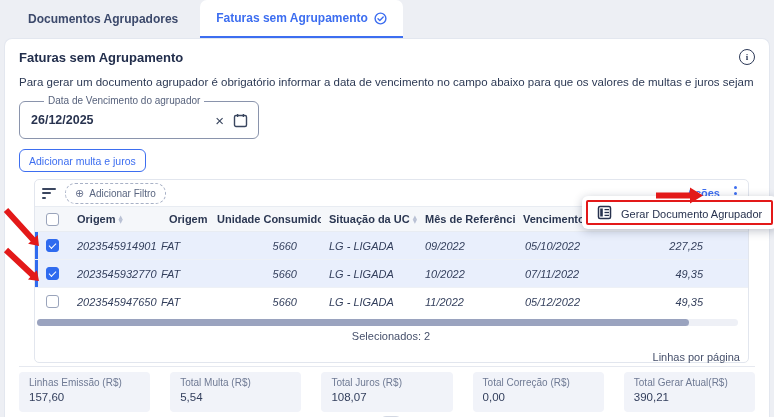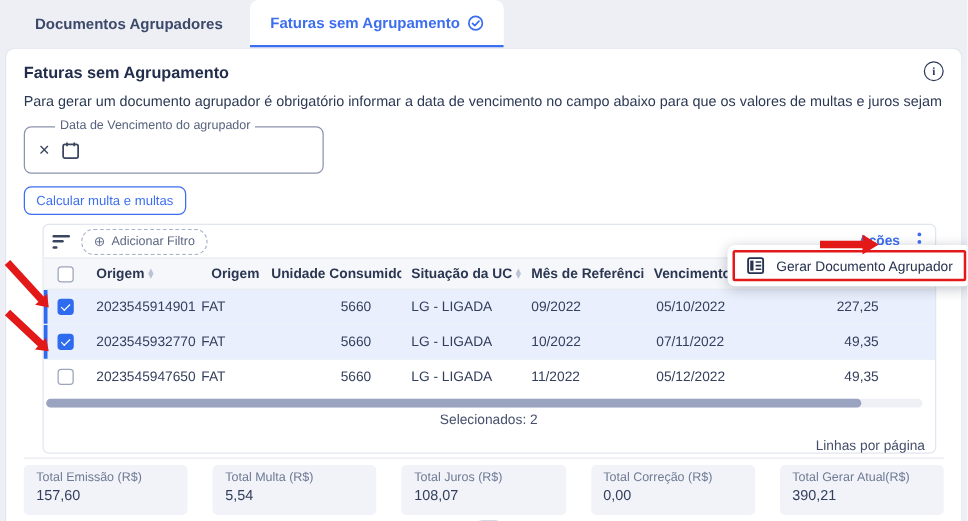--- a/index.html
+++ b/index.html
@@ -52,21 +52,21 @@
   
   .tgrid{display:grid;grid-template-columns:34px 92px 48px 112px 96px 98px 104px 92px 1fr;align-items:center;}
   .thead{height:24px;background:#f5f7fa;border-top:1px solid #e8ecf2;border-bottom:1px solid #e8ecf2;
         font-size:11px;font-weight:700;color:#2b3752;}
   .th{display:flex;align-items:center;gap:3px;padding-left:8px;white-space:nowrap;overflow:hidden;}
   .th.h-last{justify-content:flex-end;padding-right:2px;}
   .sort{display:flex;flex-direction:column;line-height:4.5px;font-size:5.5px;color:#b9c1d4;
         font-family:"DejaVu Sans",sans-serif;cursor:pointer;}
   .sort::before{content:"▲";}
   .sort::after{content:"▼";}
-  .tr{height:27px;border-bottom:1px solid #eef1f6;font-size:11px;color:#333f5c;position:relative;}
+  .tr{height:27px;border-bottom:1px solid #eef1f6;font-size:11px;color:#333f5c;position:relative;font-style:italic;}
   .tr:last-child{border-bottom:none;}
   .tr.selected{background:#e9effc;}
   .tr.selected::before{content:"";position:absolute;left:0;top:0;bottom:0;width:3px;background:#2f6bef;}
   .cellbox{display:flex;justify-content:center;}
   .checkbox{width:13px;height:13px;border:1.5px solid #9aa4bb;border-radius:3px;background:#fff;
         box-sizing:border-box;position:relative;cursor:pointer;}
   .checkbox.checked{background:#2f6bef;border-color:#2f6bef;}
   .checkbox.checked::after{content:"";position:absolute;left:2.5px;top:3px;width:6px;height:3px;
         border-left:1.6px solid #fff;border-bottom:1.6px solid #fff;transform:rotate(-45deg);}
   .td{white-space:nowrap;overflow:hidden;}
@@ -119,31 +119,32 @@
 
 <div class="card">
   <div class="card-head">
     <div class="title">Faturas sem Agrupamento</div>
     <div class="info-icon">i</div>
   </div>
   <p class="desc">Para gerar um documento agrupador é obrigatório informar a data de vencimento no campo abaixo para que os valores de multas e juros sejam calculados.</p>
 
   <div class="datefield">
     <span class="legend">Data de Vencimento do agrupador</span>
+    <span class="dateval">26/12/2025</span>
     <span class="clear-x">×</span>
     <span class="cal-icon">
       <svg width="15" height="15" viewBox="0 0 15 15">
         <rect x="1.5" y="2.5" width="12" height="11" rx="1.5" fill="none" stroke="#3a465f" stroke-width="1.4"></rect>
         <line x1="4.6" y1="1" x2="4.6" y2="4" stroke="#3a465f" stroke-width="1.4"></line>
         <line x1="10.4" y1="1" x2="10.4" y2="4" stroke="#3a465f" stroke-width="1.4"></line>
       </svg>
     </span>
   </div>
 
-  <button class="calc-btn">Calcular multa e multas</button>
+  <button class="calc-btn">Adicionar multa e juros</button>
 
   <div class="tablebox">
     <div class="filterrow">
       <span class="funnel">
           <i></i>
           <i></i>
           <i></i>
         </span>
       <span class="chip">
         <span class="plus">⊕</span>
@@ -240,21 +241,21 @@
       <span class="rpp-label">Linhas por página</span>
       <input class="rpp-input" value="20" style="">
       <span>Mostrando 3 - 3 de 3</span>
       <button class="navbtn">‹</button>
       <button class="navbtn">›</button>
     </div>
   </div>
 
   <div class="totals" id="totals">
       <div class="totalbox">
-        <div class="tlabel">Total Emissão (R$)</div>
+        <div class="tlabel">Linhas Emissão (R$)</div>
         <div class="tvalue">157,60</div>
       </div>
       <div class="totalbox">
         <div class="tlabel">Total Multa (R$)</div>
         <div class="tvalue">5,54</div>
       </div>
       <div class="totalbox">
         <div class="tlabel">Total Juros (R$)</div>
         <div class="tvalue">108,07</div>
       </div>

